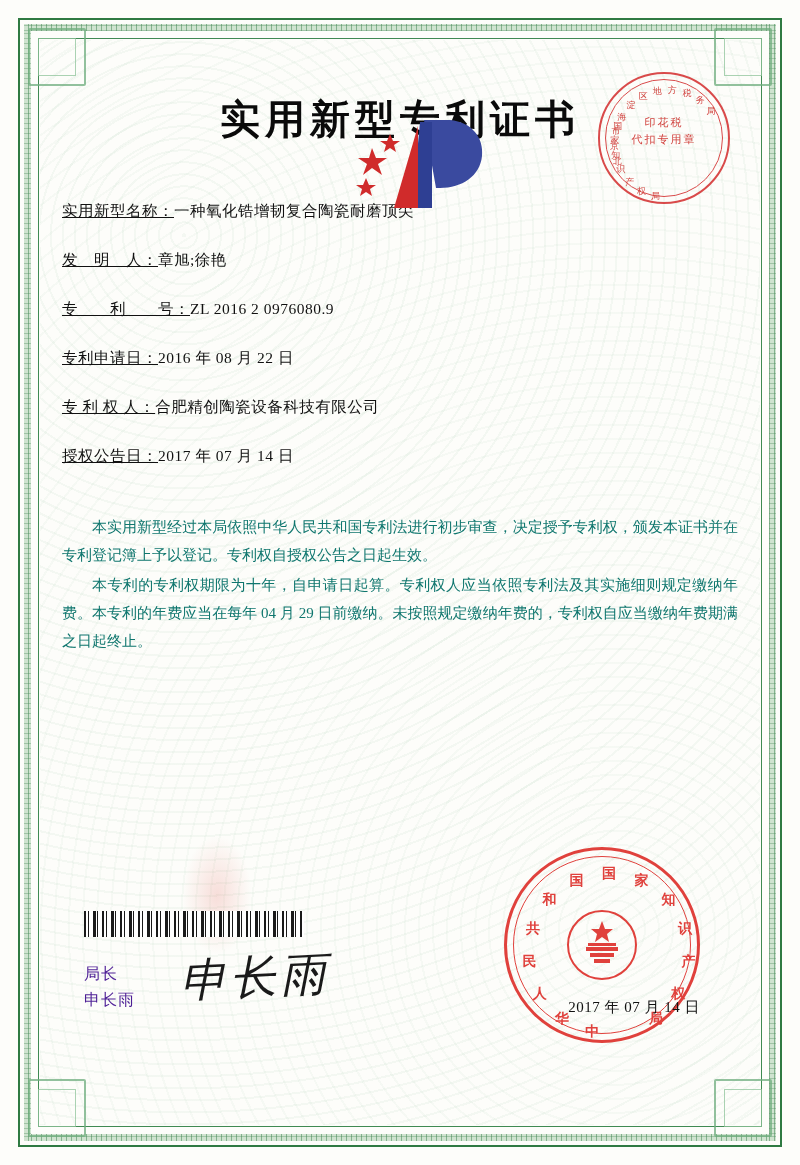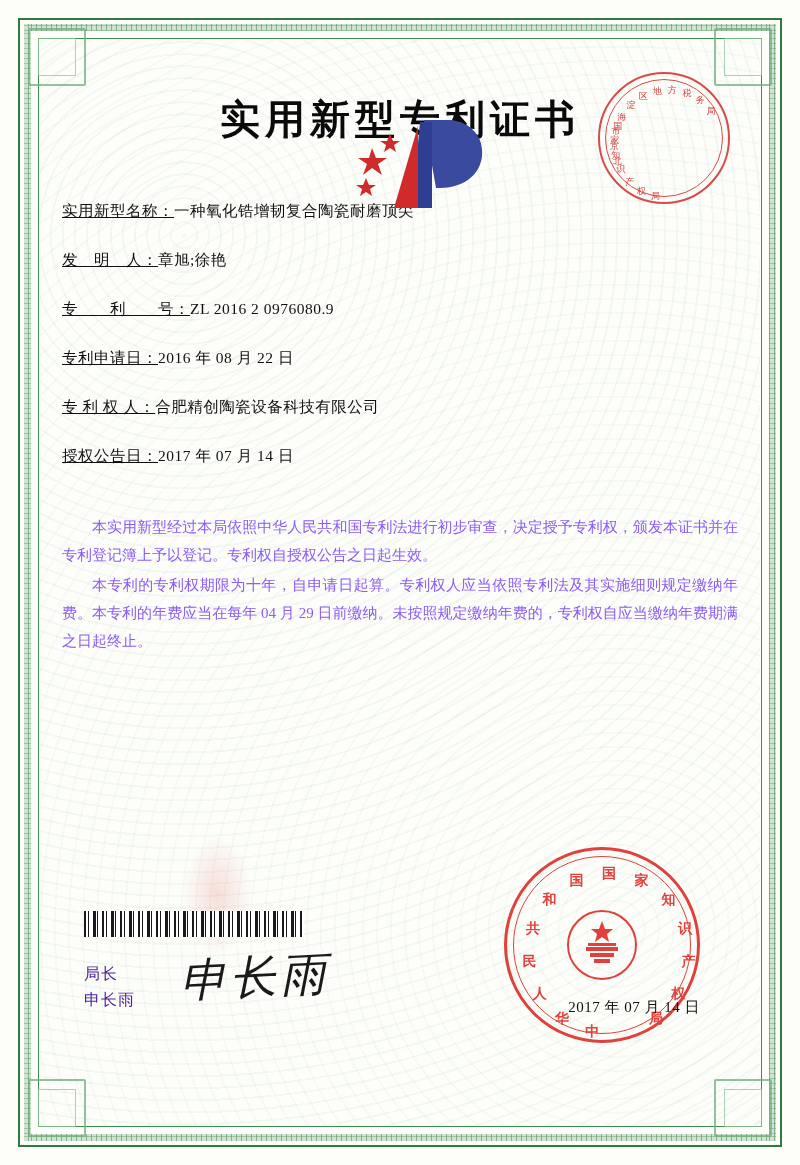--- a/index.html
+++ b/index.html
@@ -170,21 +170,21 @@
   }
   .field .val {
     letter-spacing: 0.5px;
     text-align: right;
   }
 
   .body-text {
     margin-top: 46px;
     font-size: 15px;
     line-height: 28px;
-    color: #8b5cf6;
+    color: #0f766e;
     text-align: justify;
   }
   .body-text p {
     margin: 0 0 2px 0;
     text-indent: 30px;
   }
 
   
   .barcode {
     position: absolute;
@@ -329,20 +329,24 @@
         <span style="transform: rotate(52deg) translate(0,-54px) rotate(-52deg)">局</span>
       </div>
       <div class="arc-text">
         <span style="transform: rotate(110deg) translate(0,54px) rotate(-110deg)">国</span>
         <span style="transform: rotate(94deg) translate(0,54px) rotate(-94deg)">家</span>
         <span style="transform: rotate(78deg) translate(0,54px) rotate(-78deg)">知</span>
         <span style="transform: rotate(62deg) translate(0,54px) rotate(-62deg)">识</span>
         <span style="transform: rotate(46deg) translate(0,54px) rotate(-46deg)">产</span>
         <span style="transform: rotate(30deg) translate(0,54px) rotate(-30deg)">权</span>
         <span style="transform: rotate(14deg) translate(0,54px) rotate(-14deg)">局</span>
+      </div>
+      <div class="mid">
+        <div>印花税</div>
+        <div>代扣专用章</div>
       </div>
     </div>
 
 
     <div class="title">实用新型专利证书</div>
 
     <div class="fields">
       <div class="field">
         <span class="lbl">实用新型名称：</span><span class="val">一种氧化锆增韧复合陶瓷耐磨顶尖</span>
       </div>

